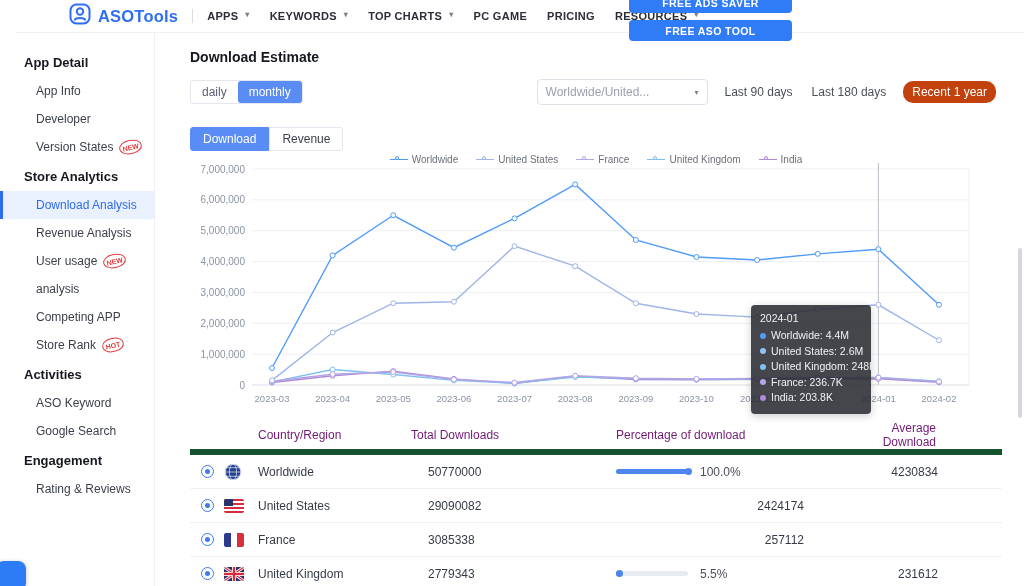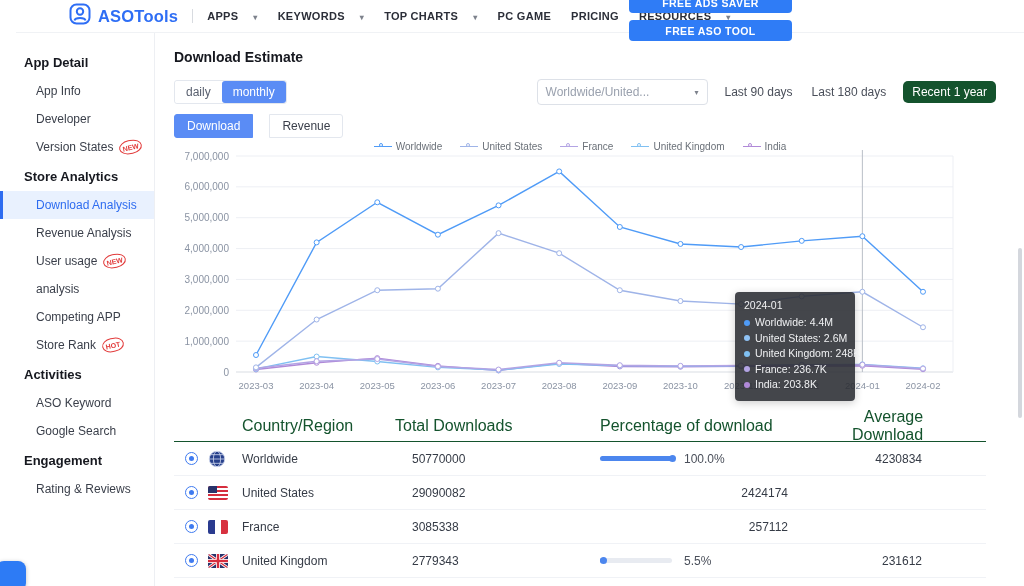--- a/index.html
+++ b/index.html
@@ -7,21 +7,21 @@
     font-family:"Liberation Sans", sans-serif; }
 
   
   #header { position:fixed; top:0; left:16px; width:1024px; height:33px; background:#fff;
     border-bottom:1px solid #f0f2f5; display:flex; align-items:center; z-index:20; }
   #logo { display:flex; align-items:center; gap:6px; margin-left:52px; cursor:pointer; }
   #logo-text { font-size:16.5px; font-weight:700; color:#2e6ef5; letter-spacing:0.2px; }
   .nav-divider { width:1px; height:14px; background:#d8dbe0; margin:0 14px; }
   #nav { display:flex; align-items:center; gap:20px; }
   .nav-item { font-size:11px; font-weight:700; color:#2b2e38; letter-spacing:0.3px;
-    cursor:pointer; display:inline-flex; align-items:flex-end; gap:15px; white-space:nowrap; }
+    cursor:pointer; display:inline-flex; align-items:flex-start; gap:7px; white-space:nowrap; }
   .caret { font-size:8px; color:#7d828c; }
   #cta-stack { position:fixed; left:629px; top:-8px; display:flex; flex-direction:column;
     gap:7px; z-index:30; }
   .cta-btn { width:163px; height:21px; background:#2f7cf6; color:#fff; border:none;
     border-radius:4px; font-size:10.5px; font-weight:700; letter-spacing:0.4px;
     font-family:"Liberation Sans", sans-serif; cursor:pointer; }
   #lang { position:fixed; left:818px; top:0; height:33px; display:flex; align-items:center;
     gap:4px; font-size:11.5px; font-weight:700; color:#23262e; cursor:pointer; }
   #user-area { position:fixed; left:855px; top:0; height:33px; display:flex;
     align-items:center; gap:7px; cursor:pointer; }
@@ -37,34 +37,34 @@
   .sb-item { font-size:12px; color:#3a3f4a; padding:7px 8px 7px 36px; cursor:pointer;
     display:flex; align-items:center; }
   .sb-item.active { background:#e9f1fe; color:#2e6cf0; border-left:3px solid #2e6cf0;
     padding-left:33px; }
   .badge { color:#e23b3b; font-size:7px; font-weight:700; border:1px solid #e23b3b;
     border-radius:50% / 55%; padding:2.5px 2.5px; margin-left:6px; line-height:1;
     transform:rotate(-12deg); display:inline-block; }
 
   
   #main { position:absolute; top:33px; left:156px; right:0; bottom:0; background:#fff;
-    padding-left:18px; overflow:hidden; }
+    padding-left:34px; overflow:hidden; }
   #page-title { font-size:14px; font-weight:700; color:#16181f; margin-top:16px; }
   .controls { display:flex; align-items:center; margin-top:14px; padding-right:28px; }
   .toggle { display:flex; border:1px solid #e3e7ee; border-radius:3px; }
   .seg { font-size:12px; color:#5a6170; padding:4px 11px; background:#fff;
     border-radius:3px; cursor:pointer; }
   .seg.on { background:#5a8cf5; color:#fff; }
   .ctrl-right { margin-left:auto; display:flex; align-items:center; gap:15px; }
   #region-select { display:flex; align-items:center; justify-content:space-between;
     width:171px; height:26px; border:1px solid #dde1e8; border-radius:4px; padding:0 8px;
     color:#9aa1ae; font-size:12px; cursor:pointer; background:#fff; }
   .range { font-size:12px; color:#4a4f5a; cursor:pointer; padding:4px 2px; white-space:nowrap; }
-  .range.on { background:#14532d; color:#fff; border-radius:5px; padding:4px 9px; }
-  .mtabs { display:flex; margin-top:9px;gap:16px; }
+  .range.on { background:#c2410c; color:#fff; border-radius:10px; padding:4px 9px; }
+  .mtabs { display:flex; margin-top:22px; }
   .mtab { font-size:12px; padding:4px 12px; border:1px solid #e3e7ee; background:#fff;
     color:#3a3f4a; cursor:pointer; font-family:"Liberation Sans", sans-serif; }
   .mtab:first-child { border-radius:3px 0 0 3px; }
   .mtab:last-child { border-radius:0 3px 3px 0; }
   .mtab.on { background:#5a8cf5; color:#fff; border-color:#5a8cf5; }
 
   
   #chart-wrap { position:relative; margin-top:4px; width:812px; }
   #legend { position:absolute; top:-6px; left:0; right:0; text-align:center; z-index:2; }
   .lg-item { display:inline-flex; align-items:center; gap:4px; margin:0 9px;
@@ -79,21 +79,21 @@
     color:#fff; box-shadow:0 2px 8px rgba(0,0,0,0.2); }
   .tt-title { font-size:10.5px; margin-bottom:4px; color:#f0f1f3; }
   .tt-row { display:flex; align-items:center; gap:5px; font-size:10.5px; line-height:15.5px;
     color:#f0f1f3; white-space:nowrap; }
   .tt-dot { width:6px; height:6px; border-radius:50%; flex:0 0 auto; }
 
   
   #table { width:812px; margin-top:14px; }
   .thead, .trow { display:grid; grid-template-columns:34px 34px 150px 200px 260px 1fr;
     align-items:center; }
-  .thead { height:34px; color:#14532d; font-size:16px; border-bottom:1px solid #14532d; }
+  .thead { height:34px; color:#701a75; font-size:12px; border-bottom:6px solid #14532d; }
   .h-country { grid-column:3; }
   .h-total { grid-column:4; padding-left:3px; }
   .h-pct { grid-column:5; padding-left:8px; }
   .h-avg { grid-column:6; text-align:right; padding-right:66px; }
   .trow { height:34px; font-size:12px; color:#353b46; border-bottom:1px solid #f0f2f6; }
   .c-radio { display:flex; justify-content:center; }
   .radio { width:13px; height:13px; border:1.5px solid #3f7bf0; border-radius:50%;
     display:inline-flex; align-items:center; justify-content:center; background:#fff;
     cursor:pointer; }
   .radio-dot { width:5px; height:5px; border-radius:50%; background:#3f7bf0; }

